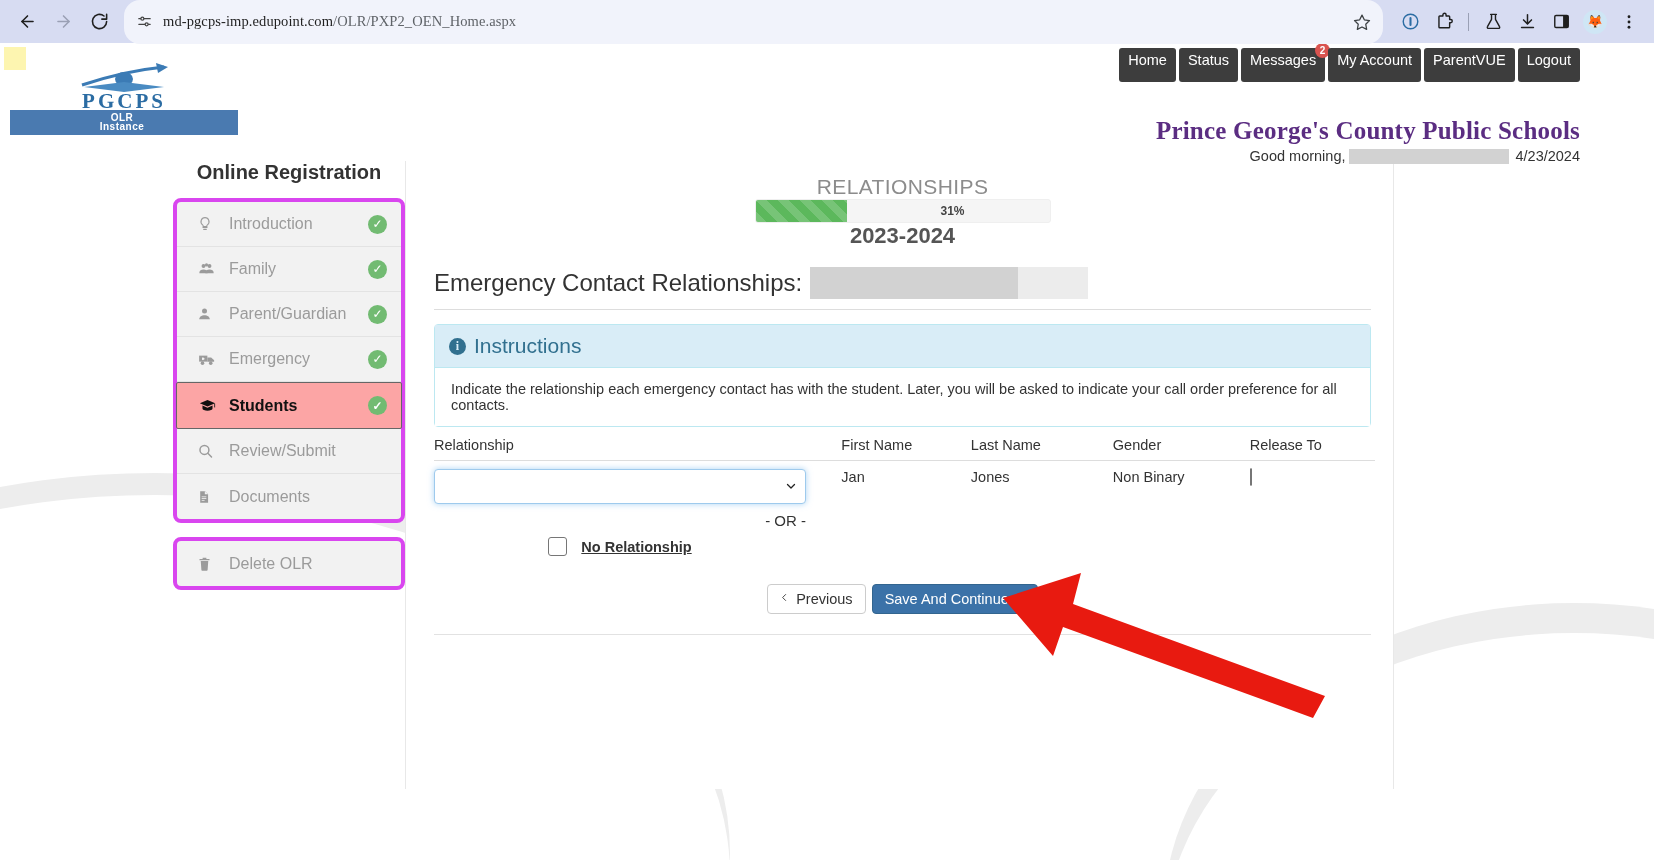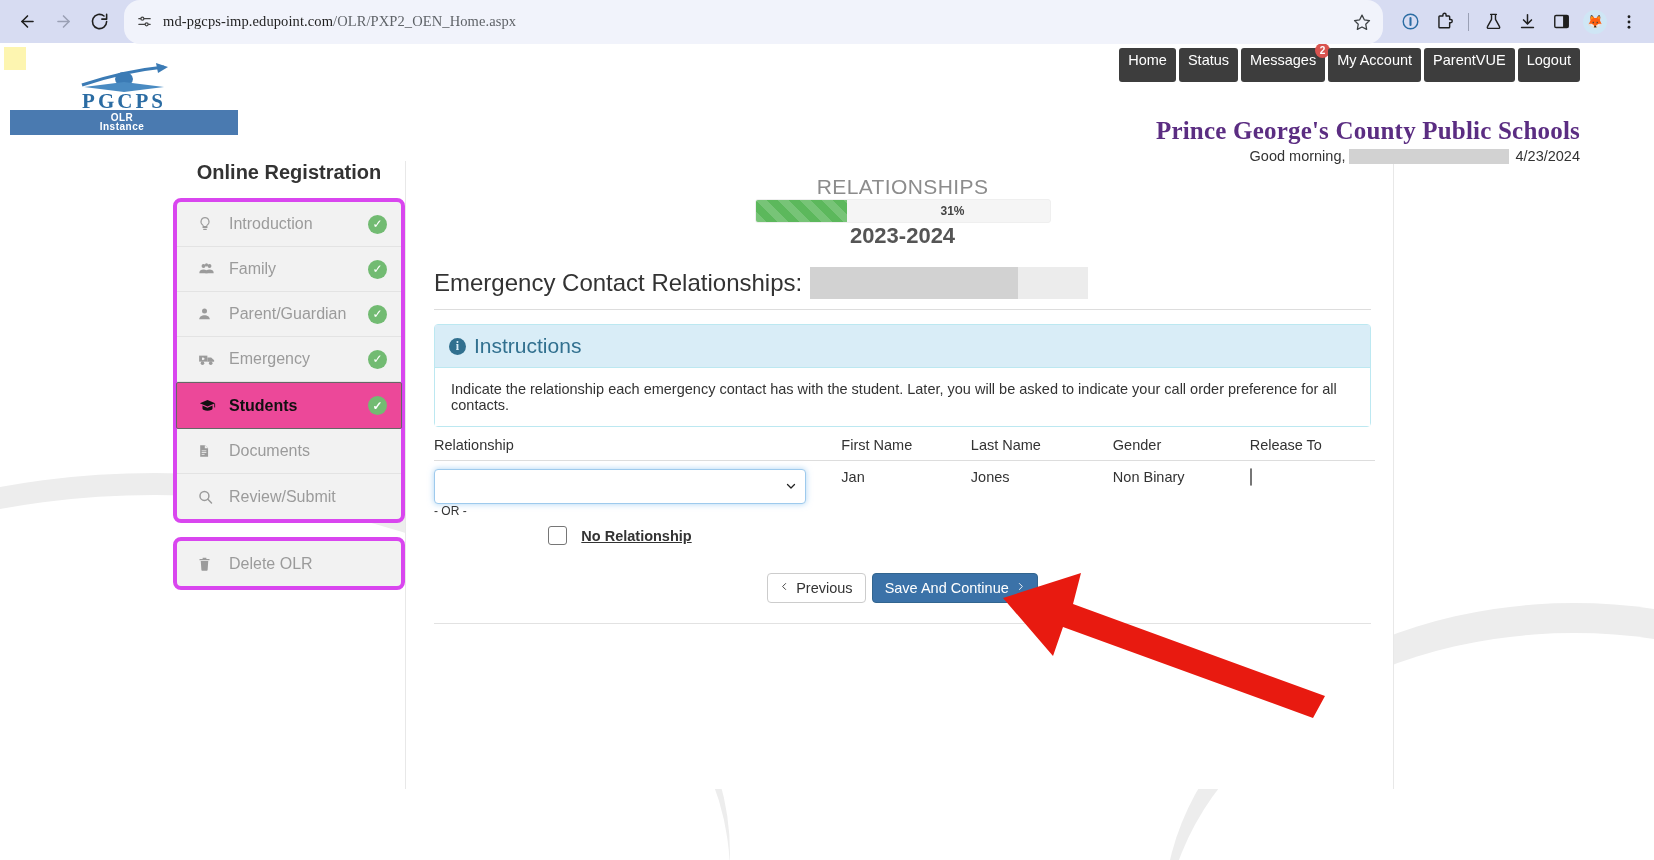--- a/index.html
+++ b/index.html
@@ -219,21 +219,21 @@
   }
   .nav-item:last-child { border-bottom: none; }
   .nav-item .ni-icon {
     width: 26px;
     display: flex; align-items: center;
     color: #9b9b9b;
     flex: 0 0 26px;
   }
   .nav-item .ni-label { flex: 1; padding-left: 6px; }
   .nav-item.active {
-    background: #ec4899;
+    background: #fca5a5;
     border: 1px solid #666;
     color: #111;
     font-weight: bold;
     margin: 0 -1px;
     border-radius: 2px;
     height: 47px;
     z-index: 3;
   }
   .nav-item.active .ni-icon { color: #111; }
   .check {
@@ -397,24 +397,25 @@
     background: #fff;
     display: flex;
     align-items: center;
     justify-content: flex-end;
     padding-right: 8px;
     font-size: 14px;
     color: #333;
   }
   .chev-down { color: #222; font-size: 11px; }
   .or-text {
-    text-align: left;
+    text-align: right;
     width: 372px;
-    font-size: 12px;
-    color: #333;
+    font-size: 15px;
+    color: #333;
+    padding-top: 8px;
   }
   .norel-row {
     width: 372px;
     display: flex;
     align-items: center;
     justify-content: center;
     gap: 14px;
     padding-top: 8px;
     text-decoration: underline;
   }
@@ -659,39 +660,39 @@
               <path d="M5.3 11.4v3.8c0 1.7 3 3 6.7 3s6.7-1.3 6.7-3v-3.8L12 14.2z"></path>
               <path d="M21.5 8.8v5.1" stroke="currentColor" stroke-width="1.1"></path>
             </svg>
         </span>
         <span class="ni-label">Students</span>
         <span class="check">✓</span>
       </div>
 
       <div class="nav-item">
         <span class="ni-icon">
+          <svg width="17" height="18" viewBox="0 0 24 24" fill="none" stroke="currentColor" stroke-width="2.1" stroke-linecap="round">
+              <circle cx="10.5" cy="10.5" r="6.3"></circle>
+              <line x1="15.3" y1="15.3" x2="20.5" y2="20.5"></line>
+            </svg>
+        </span>
+        <span class="ni-label">Review/Submit</span>
+      </div>
+
+      <div class="nav-item">
+        <span class="ni-icon">
           <svg width="14" height="18" viewBox="0 0 24 24" fill="currentColor">
               <path d="M5.5 2h8.2L19 7.3V22H5.5z"></path>
               <path d="M13.4 2v5.4H19" fill="#f2f2f2"></path>
               <rect x="8" y="11" width="8" height="1.4" fill="#f2f2f2"></rect>
               <rect x="8" y="14" width="8" height="1.4" fill="#f2f2f2"></rect>
               <rect x="8" y="17" width="5" height="1.4" fill="#f2f2f2"></rect>
             </svg>
         </span>
         <span class="ni-label">Documents</span>
-      </div>
-
-      <div class="nav-item">
-        <span class="ni-icon">
-          <svg width="17" height="18" viewBox="0 0 24 24" fill="none" stroke="currentColor" stroke-width="2.1" stroke-linecap="round">
-              <circle cx="10.5" cy="10.5" r="6.3"></circle>
-              <line x1="15.3" y1="15.3" x2="20.5" y2="20.5"></line>
-            </svg>
-        </span>
-        <span class="ni-label">Review/Submit</span>
       </div>
     </div>
 
     <div class="nav-group delete">
       <div class="nav-item">
         <span class="ni-icon">
           <svg width="15" height="18" viewBox="0 0 24 24" fill="currentColor">
               <path d="M9 2h6v2h5v2H4V4h5z"></path>
               <path d="M6 7h12l-1 14.2c-.05.9-.8 1.6-1.7 1.6H8.7c-.9 0-1.65-.7-1.7-1.6z"></path>
             </svg>

